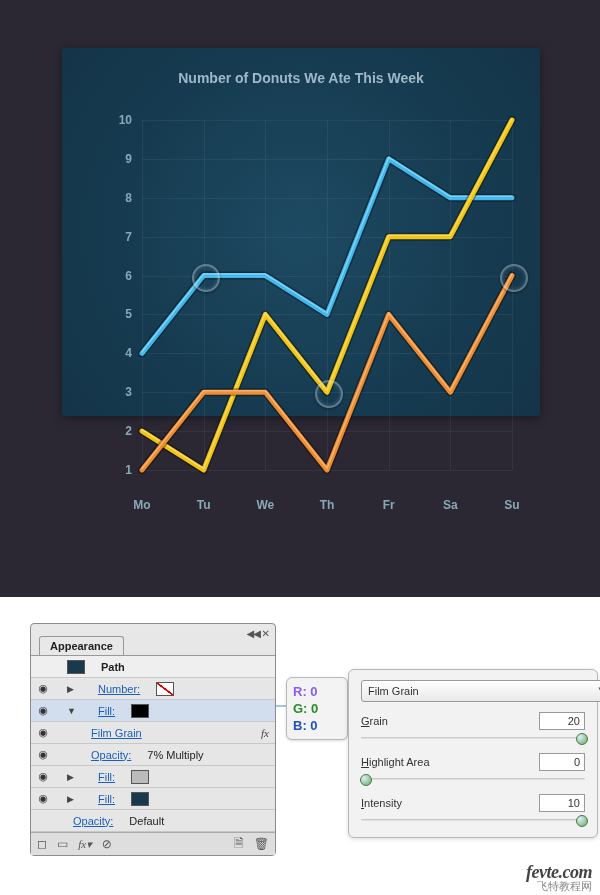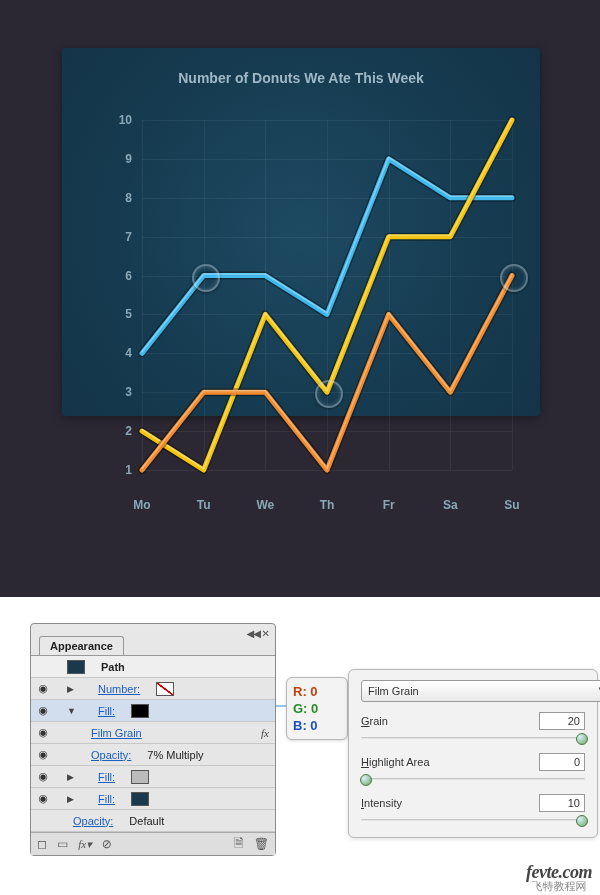--- a/index.html
+++ b/index.html
@@ -174,21 +174,21 @@
     width: 48px;
     background: #f3f3f3;
     border: 1px solid #b8b8b8;
     border-radius: 6px;
     box-shadow: 0 1px 3px rgba(0,0,0,0.15);
     padding: 5px 6px;
     font-weight: bold;
     font-size: 13px;
     line-height: 17px;
   }
-  .rgb-badge .rr { color: #c2410c; }
+  .rgb-badge .rr { color: #8b5cf6; }
   .rgb-badge .gg { color: #2a8a2a; }
   .rgb-badge .bb { color: #2050c0; }
   .connector {
     position: absolute;
     left: 276px; top: 108px;
     width: 10px; height: 2px;
     background: #9ec6ea;
   }
 
   .fx-panel {
@@ -252,21 +252,21 @@
     margin-left: -5px;
     border-radius: 50%;
     background: radial-gradient(circle at 30% 30%, #d8f0ff, #6da85e);
     border: 1px solid #4c7843;
   }
   .underline-hl { text-decoration: underline; }
 
   .watermark {
     position: absolute;
     right: 8px; bottom: 2px;
-    text-align: center;
+    text-align: right;
     font-size: 11px;
     color: #888;
     line-height: 14px;
     font-family: Georgia, "Times New Roman", serif;
   }
   .watermark .big {
     font-size: 18px;
     font-style: italic;
     font-weight: bold;
     color: #444;

